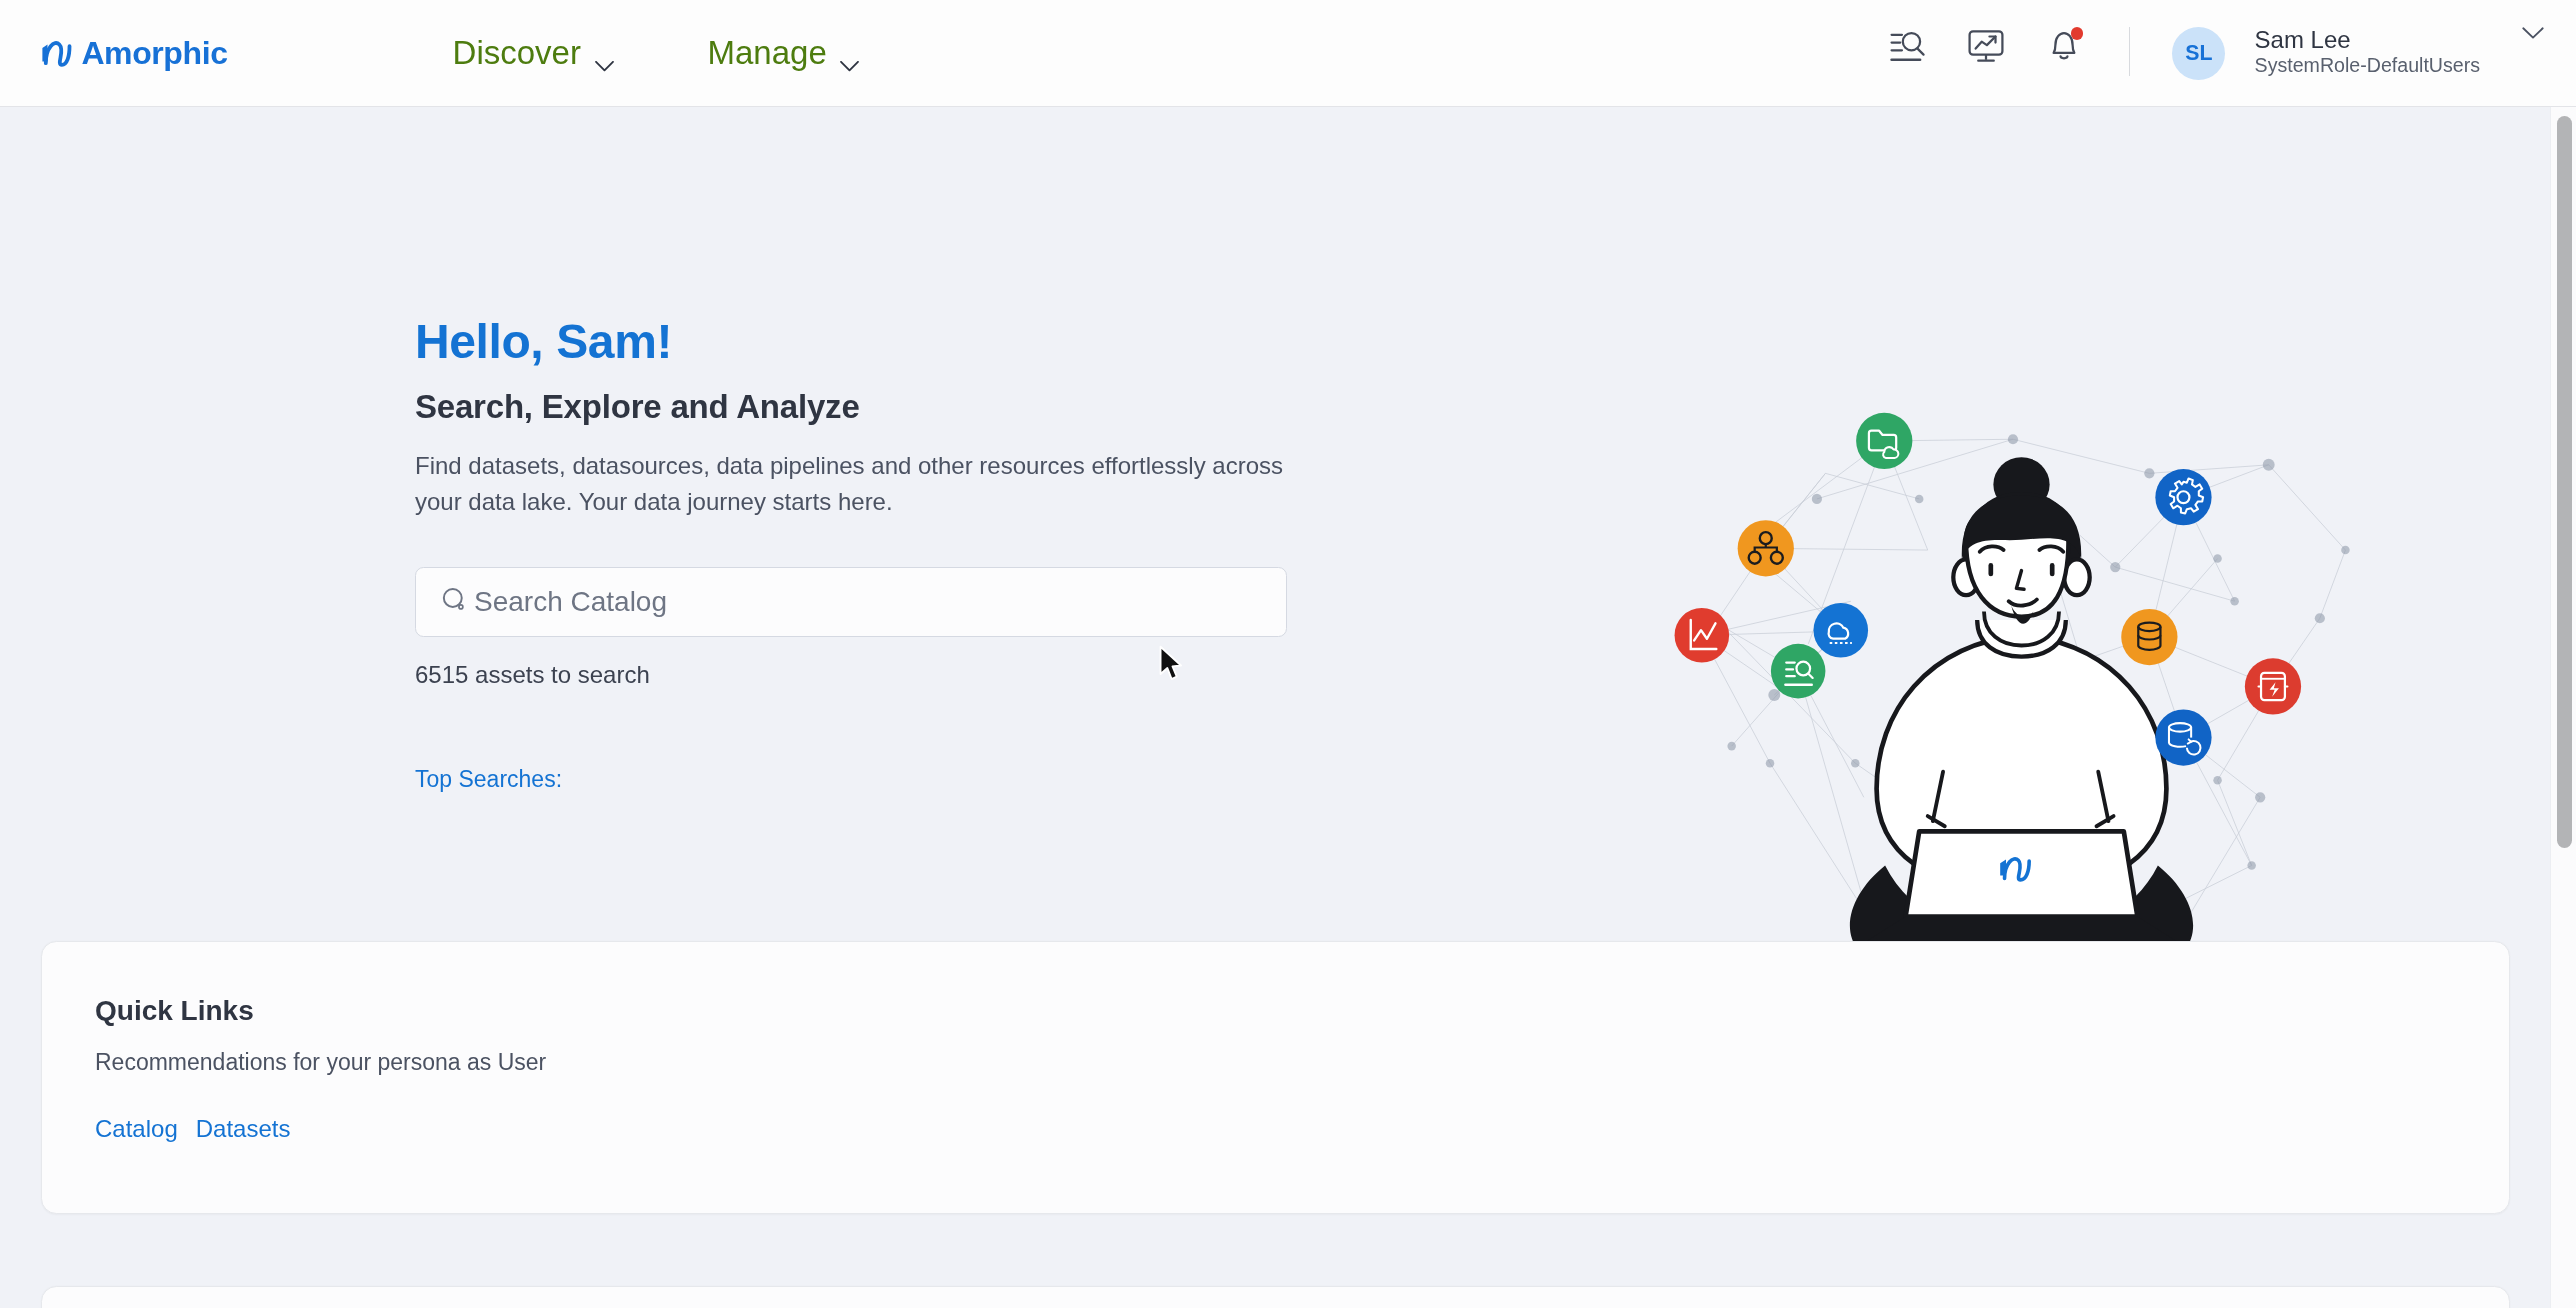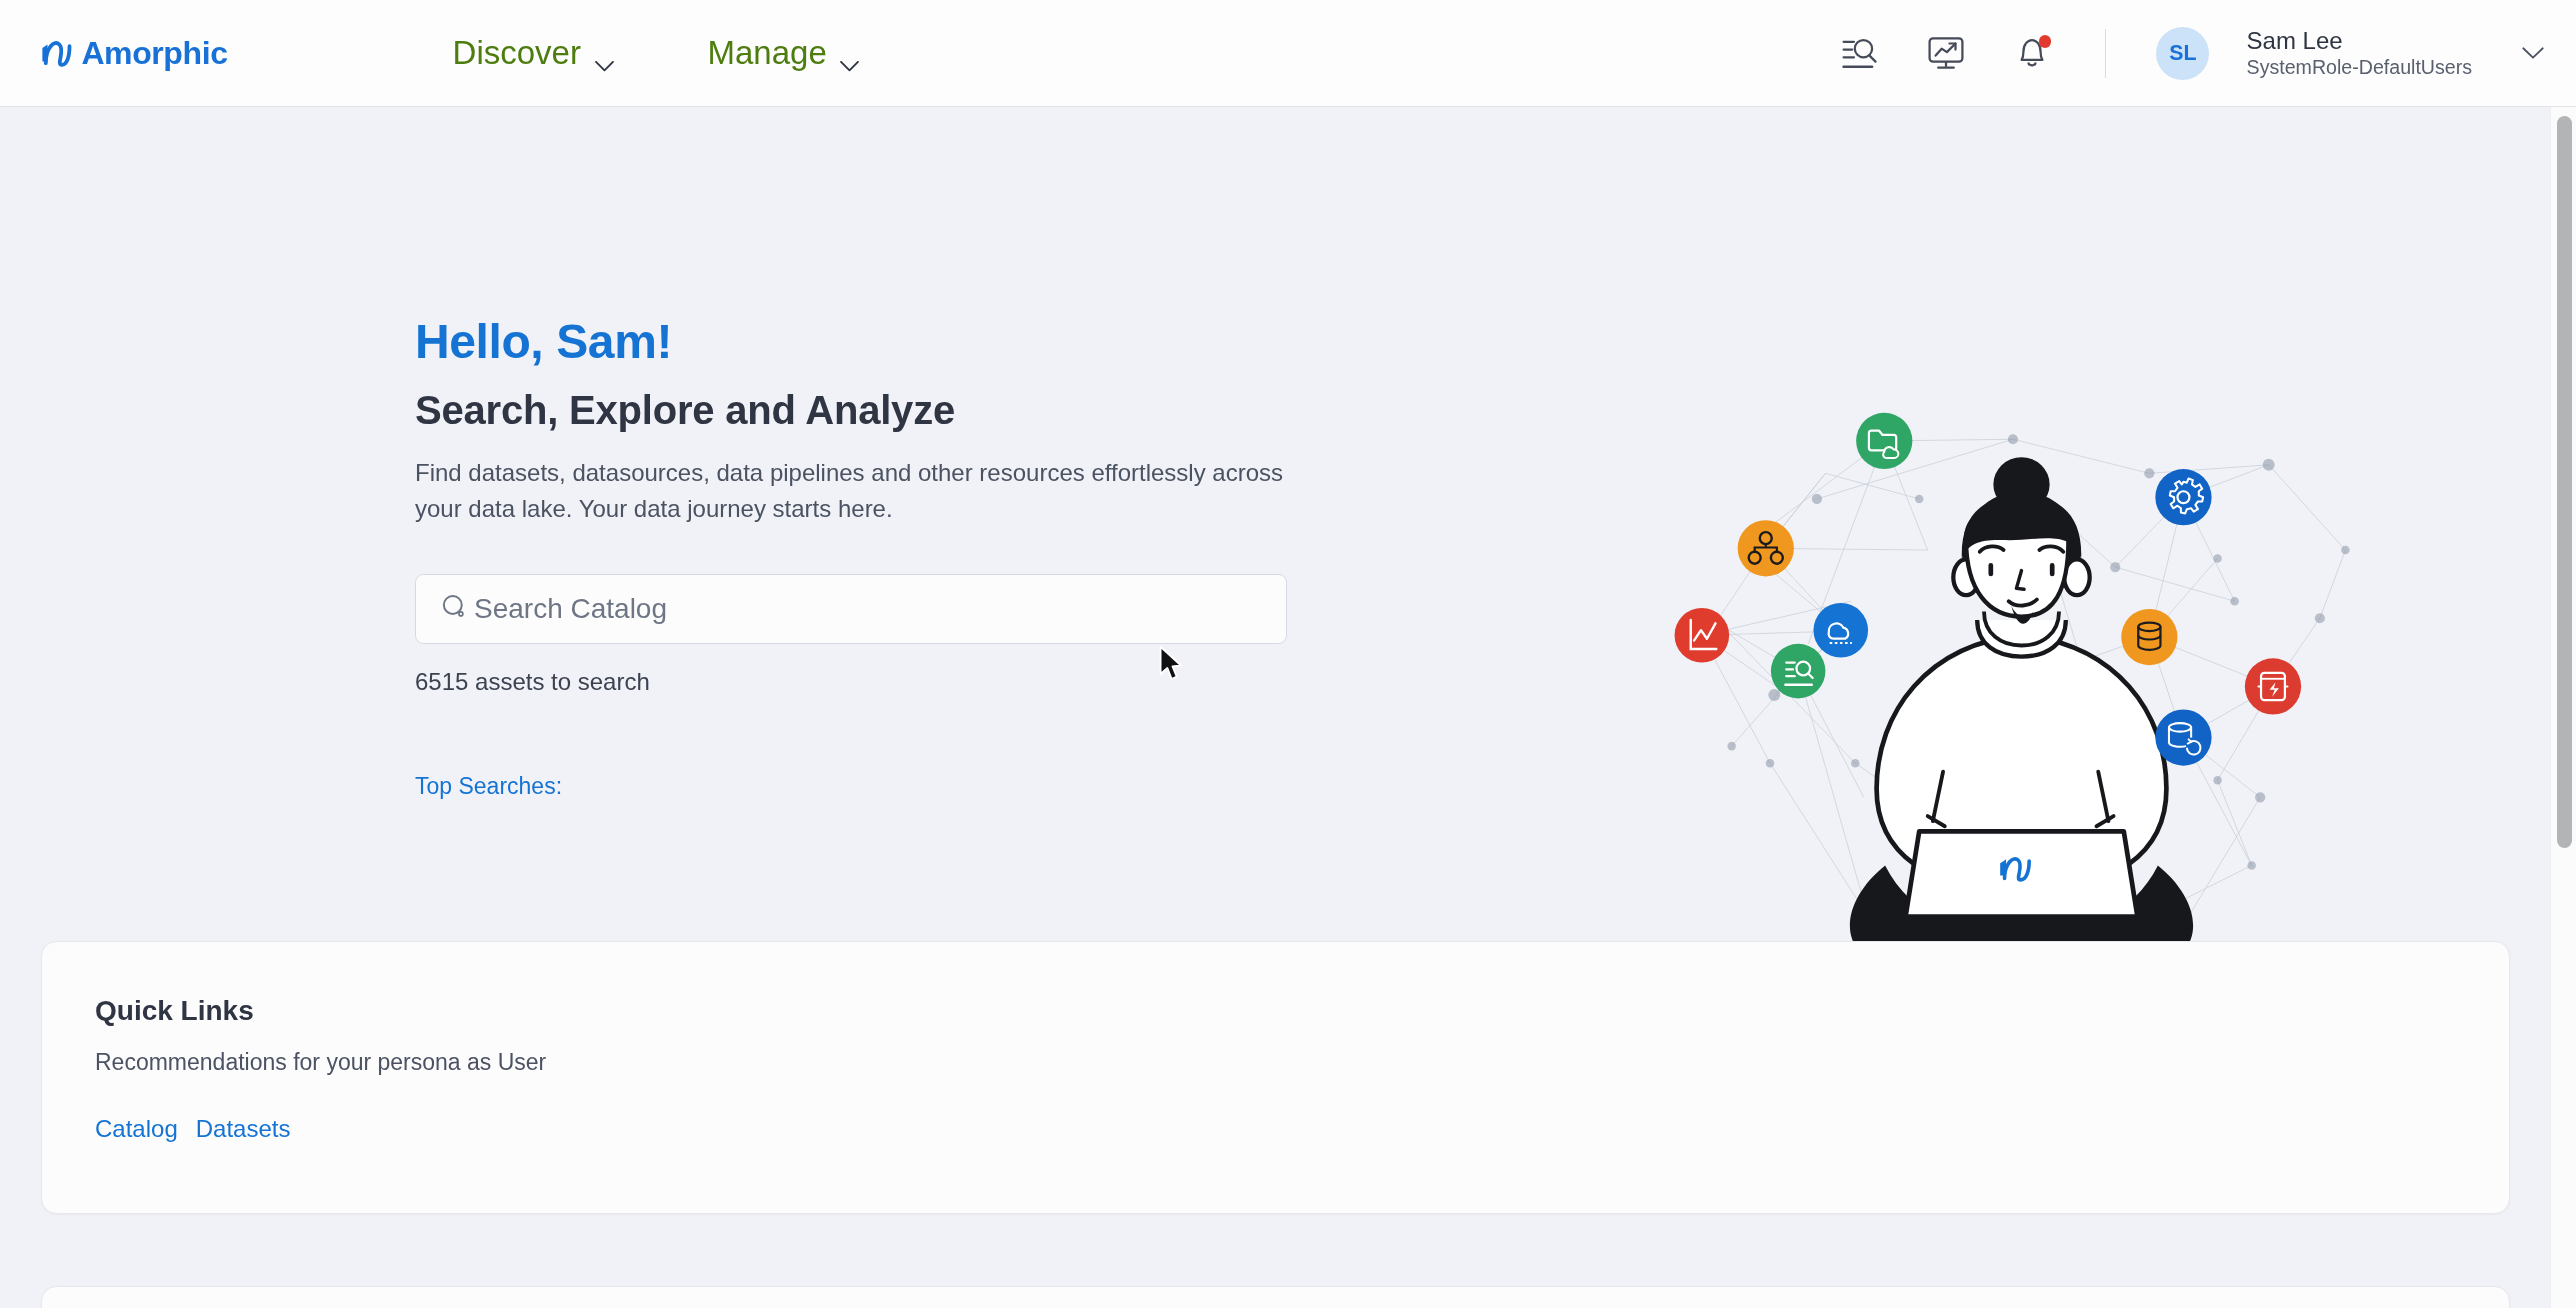--- a/index.html
+++ b/index.html
@@ -26,22 +26,22 @@
     letter-spacing: -0.4px;
   }
   .nav { display: flex; align-items: center; margin-left: 225px; gap: 94px; }
   .nav-item {
     display: flex; align-items: flex-end; gap: 13.6px;
     font-size: 33px; color: #4d7c0f; cursor: pointer;
   }
   .chev { width: 19px; height: 11px; display: block; }
 
   .header-right {
-    margin-left: auto; display: flex; align-items: center;
-    margin-right: 32px; gap: 16px;
+    margin-left: auto; display: flex; align-items: flex-start;
+    margin-right: 32px; gap: 8px;
   }
   .hicon { width: 38px; height: 38px; margin-left: 32px; cursor: pointer; position: relative; }
   .hdivider { width: 0.9px; height: 49px; background: #d8dade; margin-left: 38px; }
   .notif-dot {
     position: absolute; right: 0px; top: 0.9px;
     width: 12.8px; height: 12.8px; border-radius: 50%;
     background: #e23a2e;
   }
   .avatar {
     width: 53px; height: 53px; border-radius: 50%;
@@ -61,21 +61,21 @@
     width: 2549px; height: 1201px;
     background: #f0f2f7;
   }
 
   .hero { position: absolute; left: 415px; top: 207px; width: 938px; }
   .hello {
     font-size: 48px; font-weight: 700; color: #1473d3;
     letter-spacing: -0.4px; line-height: 1.15;
   }
   .subhead {
-    font-size: 40px; font-weight: 700; color: #2f3542;
+    font-size: 33px; font-weight: 700; color: #2f3542;
     margin-top: 19px; letter-spacing: -0.2px;
   }
   .lead {
     font-size: 24px; color: #4b5262; line-height: 1.48;
     margin-top: 22px; max-width: 870px;
   }
 
   .searchbox {
     margin-top: 48px;
     width: 872px; height: 70px;

